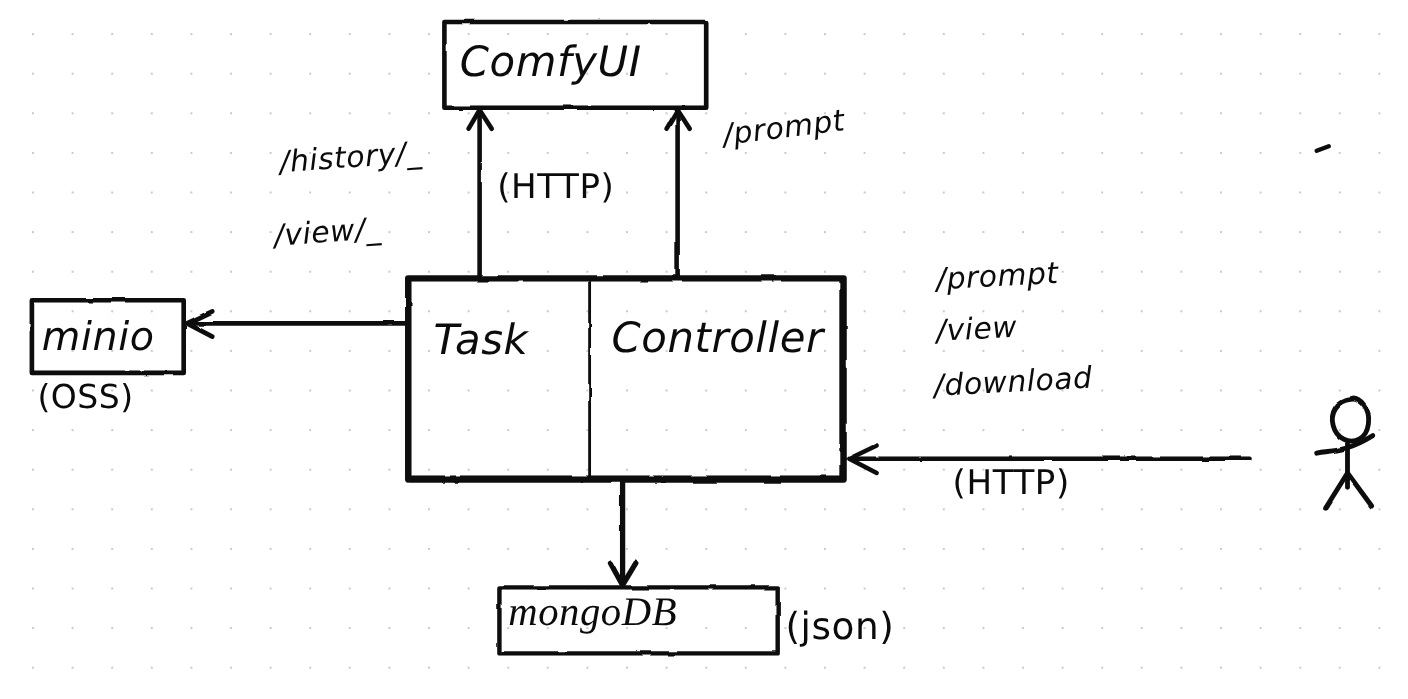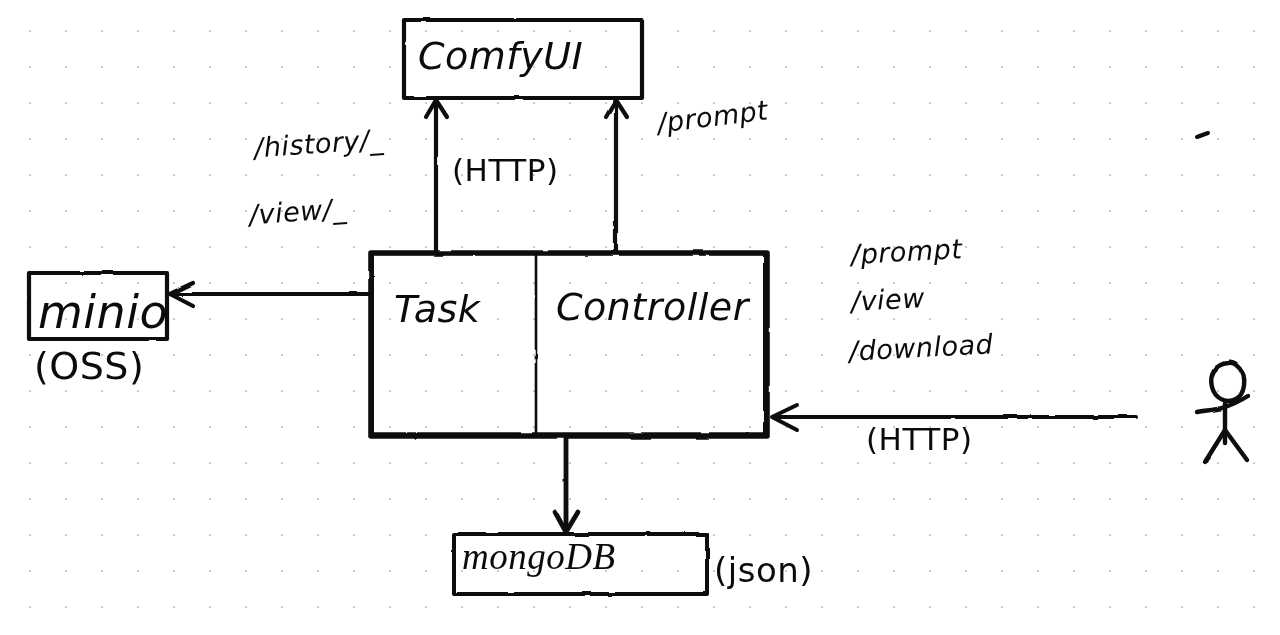--- a/index.html
+++ b/index.html
@@ -29,21 +29,21 @@
     position: absolute;
     font-family: "DejaVu Sans", sans-serif;
     color: #0b0b0b;
     white-space: nowrap;
     font-style: italic;
     font-weight: 500;
     letter-spacing: 0.5px;
     line-height: 1.15;
   }
   .node-label { font-size: 38px; }
-  .box-label  { font-size: 46px; }
+  .box-label  { font-size: 36px; }
   .edge-label { font-size: 27px; }
   .paren      { font-size: 27px; font-style: normal; }
 </style>
 </head>
 <body>
 
 <div id="canvas">
 
   <svg id="sketch" viewBox="0 0 1280 635" xmlns="http://www.w3.org/2000/svg">
     <defs>
@@ -116,21 +116,21 @@
     </g>
   </svg>
 
   <div class="hand node-label" style="left:418px; top:35px;">ComfyUI</div>
 
   <div class="hand node-label" style="left:394px; top:288px;text-align:center;">Task</div>
 
   <div class="hand node-label" style="left:556px; top:286px;font-style:italic;">Controller</div>
 
   <div class="hand box-label" style="left:38px; top:286px;">minio</div>
-  <div class="hand paren" style="left:34px; top:345px; font-size:38px;">(OSS)</div>
+  <div class="hand paren" style="left:34px; top:345px; font-size:30px;">(OSS)</div>
 
   <div class="hand box-label" style="left:462px; top:536px; font-size:37px;font-family:Liberation Serif, serif;">mongoDB</div>
   <div class="hand paren" style="left:714px; top:551px; font-size:34px;">(json)</div>
 
   <div class="hand edge-label" style="left:254px; top:128px; transform:rotate(-4deg);">/history/_</div>
   <div class="hand edge-label" style="left:249px; top:196px; transform:rotate(-4deg);">/view/_</div>
   <div class="hand paren" style="left:452px; top:153px; font-size:31px;">(HTTP)</div>
 
   <div class="hand edge-label" style="left:657px; top:101px; transform:rotate(-7deg);">/prompt</div>
 

